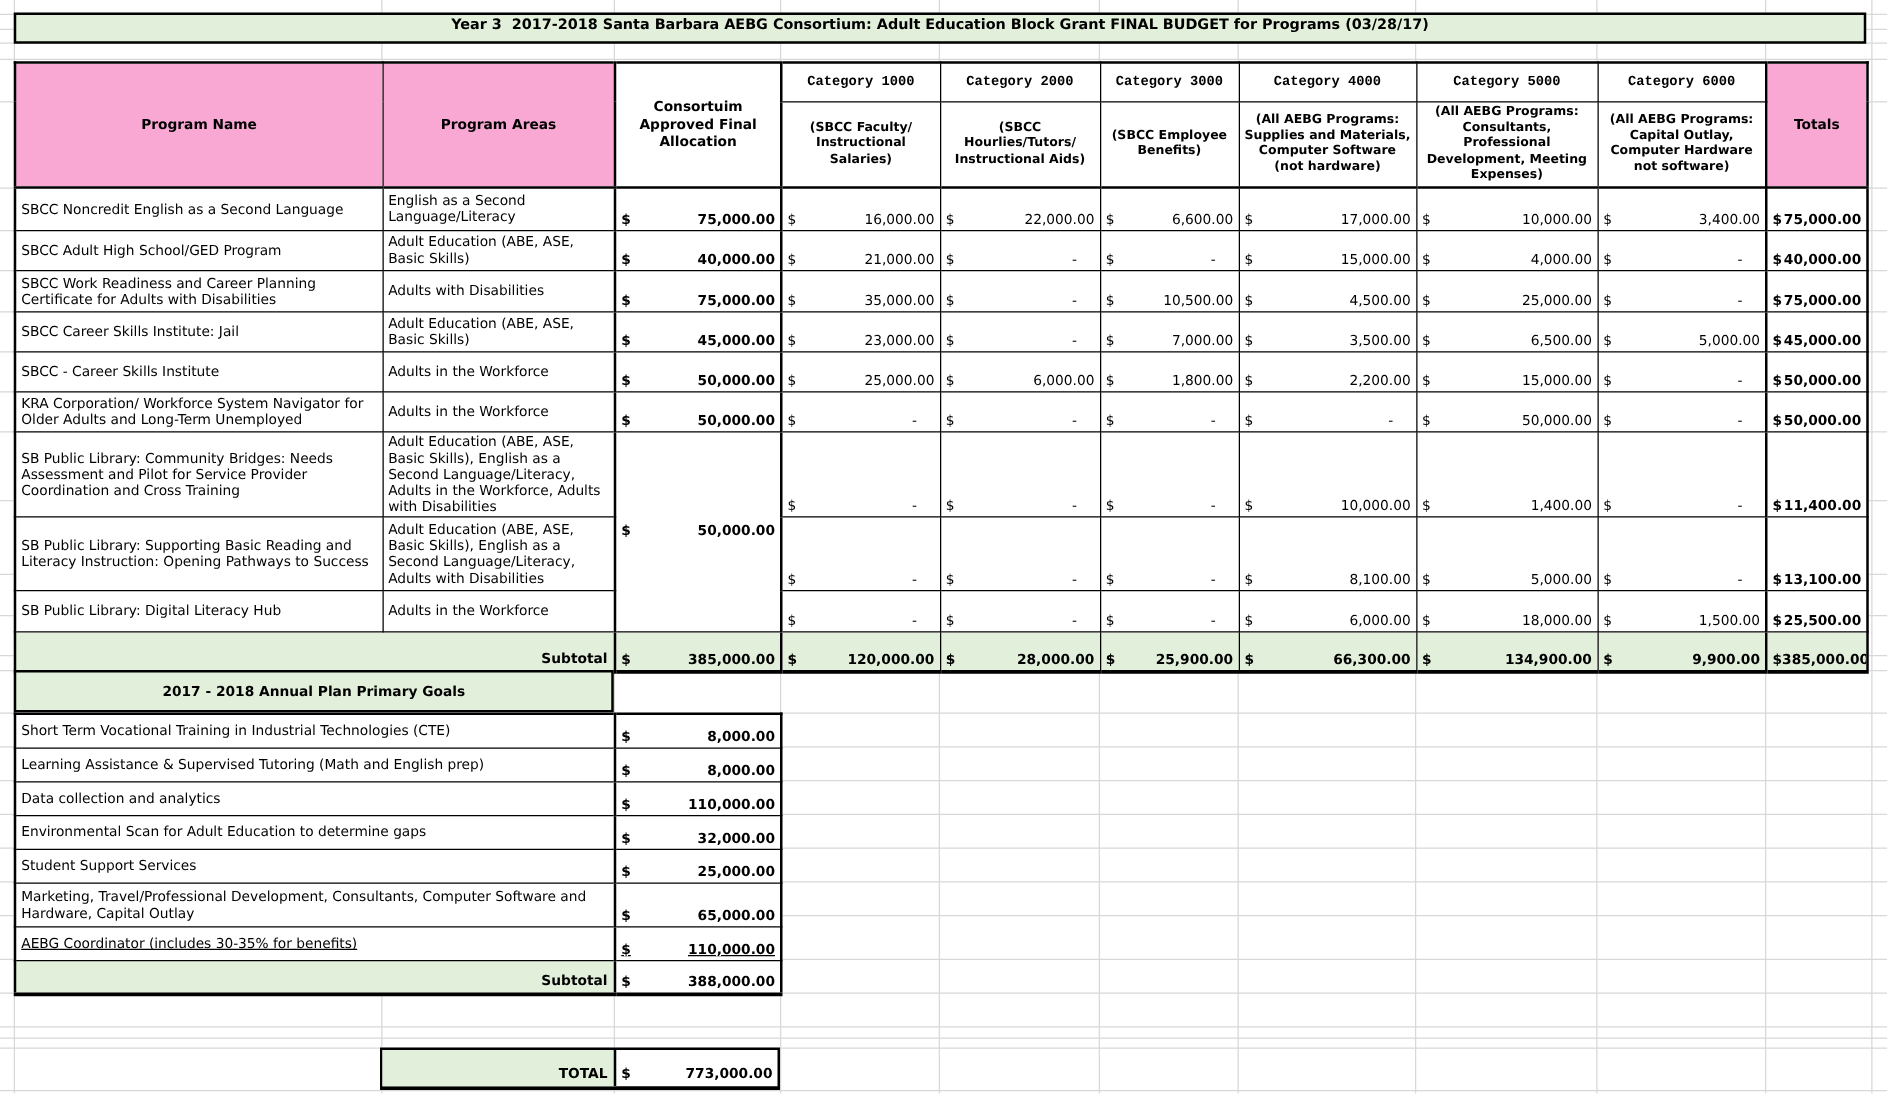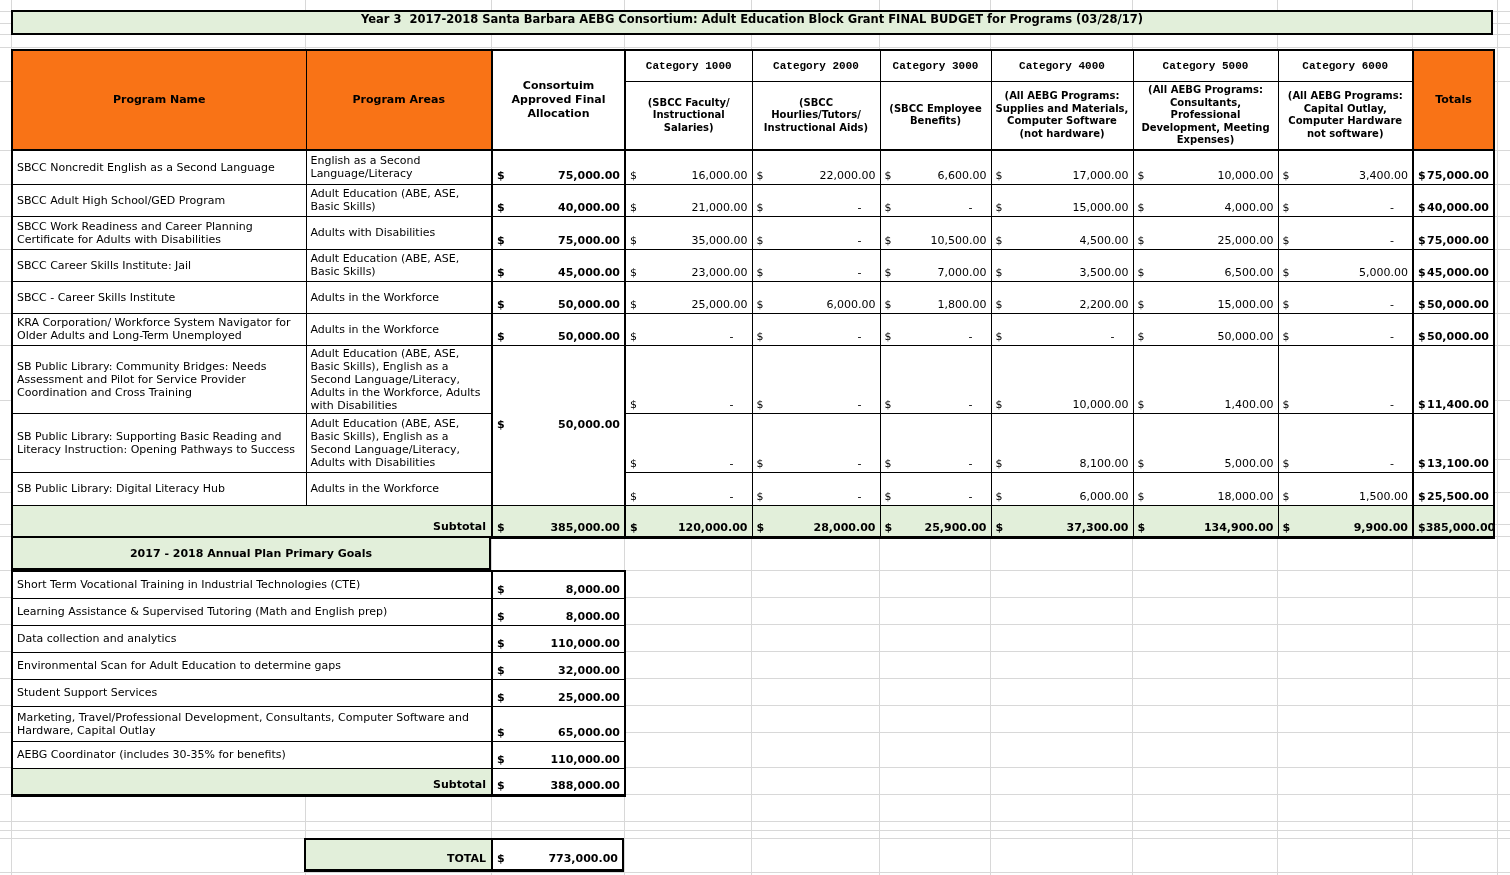--- a/index.html
+++ b/index.html
@@ -14,21 +14,21 @@
          font-weight:700;font-size:11.5px;z-index:2;}
   
   table{border-collapse:collapse;table-layout:fixed;position:absolute;background:#fff;z-index:1;}
   td{border:1px solid #000;background:#fff;font-size:11px;overflow:hidden;box-sizing:border-box;padding:0;}
   #main-table{left:11px;top:49px;width:1482px;border:2px solid #000;}
   #goals-table{left:11px;top:570px;width:613px;border:2px solid #000;}
   .c-alloc,.c-cat1,.c-tot,.c-amt{border-left:2px solid #000;}
   .hdr2 td,.hspan{border-bottom:2px solid #000;}
   tr.sub td{border-bottom:3px solid #000;background:#e2efda;font-weight:700;}
   #goals-table tr.sub td.money{background:#fff;}
-  .ghead{background:#f97316;font-weight:700;text-align:center;vertical-align:middle;line-height:14px;}
+  .ghead{background:#f9a8d4;font-weight:700;text-align:center;vertical-align:middle;line-height:14px;}
   .whead{font-weight:700;text-align:center;vertical-align:middle;line-height:14px;}
   .cathead{font-weight:700;text-align:center;vertical-align:middle;font-family:Liberation Mono, monospace;}
   .catdesc{font-weight:700;text-align:center;vertical-align:middle;font-size:10px;line-height:12.5px;padding:2px 3px;}
   .label{vertical-align:middle;padding:1px 4px;line-height:13px;}
   .money{vertical-align:bottom;}
   .money.vmid{vertical-align:middle;}
   .acct{display:flex;justify-content:space-between;align-items:flex-end;padding:1px 4px 2px 4px;}
   .acct.dash .num{margin-right:14px;}
   .money.b{font-weight:700;}
   .sublabel{text-align:right;vertical-align:bottom;padding:0 5px 3px 5px;}
@@ -607,21 +607,21 @@
           </td>
           <td class="money b">
             <div class="acct">
               <span class="cur">$</span>
               <span class="num">25,900.00</span>
             </div>
           </td>
           <td class="money b">
             <div class="acct">
               <span class="cur">$</span>
-              <span class="num">37,300.00</span>
+              <span class="num">66,300.00</span>
             </div>
           </td>
           <td class="money b">
             <div class="acct">
               <span class="cur">$</span>
               <span class="num">134,900.00</span>
             </div>
           </td>
           <td class="money b">
             <div class="acct">
@@ -696,21 +696,21 @@
         </tr>
         <tr style="height: 35px;">
           <td class="label">Marketing, Travel/Professional Development, Consultants, Computer Software and Hardware, Capital Outlay</td>
           <td class="money c-amt b">
             <div class="acct">
               <span class="cur">$</span>
               <span class="num">65,000.00</span>
             </div>
           </td>
         </tr>
-        <tr style="height: 27px;">
+        <tr style="height: 27px; text-decoration: underline;">
           <td class="label">AEBG Coordinator (includes 30-35% for benefits)</td>
           <td class="money c-amt b">
             <div class="acct">
               <span class="cur">$</span>
               <span class="num">110,000.00</span>
             </div>
           </td>
         </tr>
         <tr class="sub" style="height: 27px;">
           <td class="sublabel">Subtotal</td>

